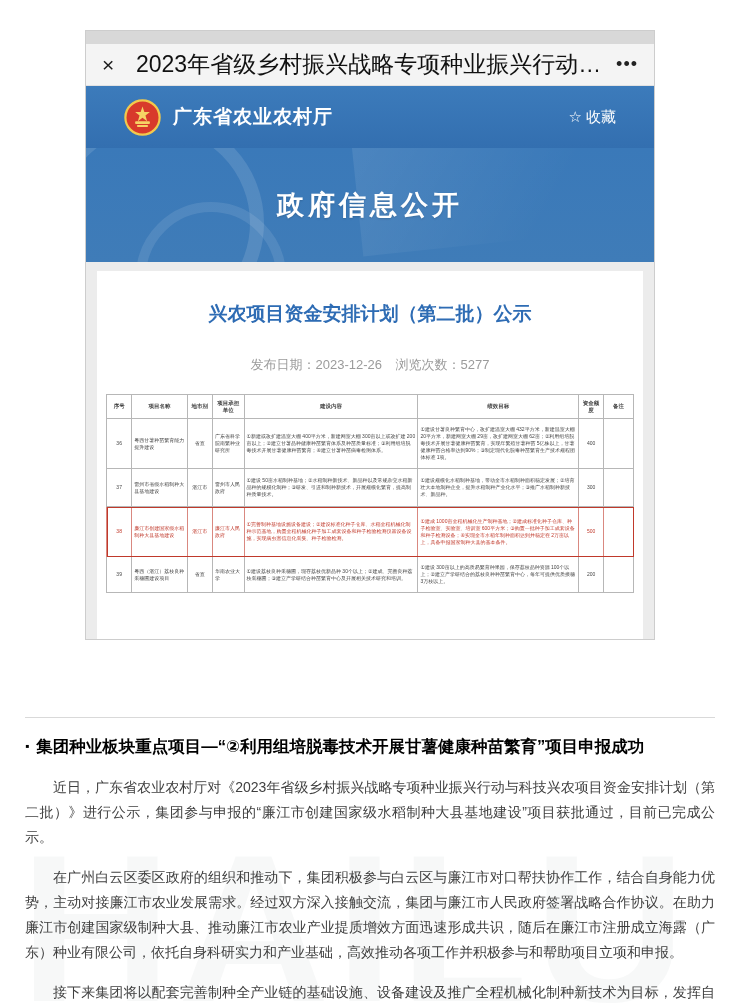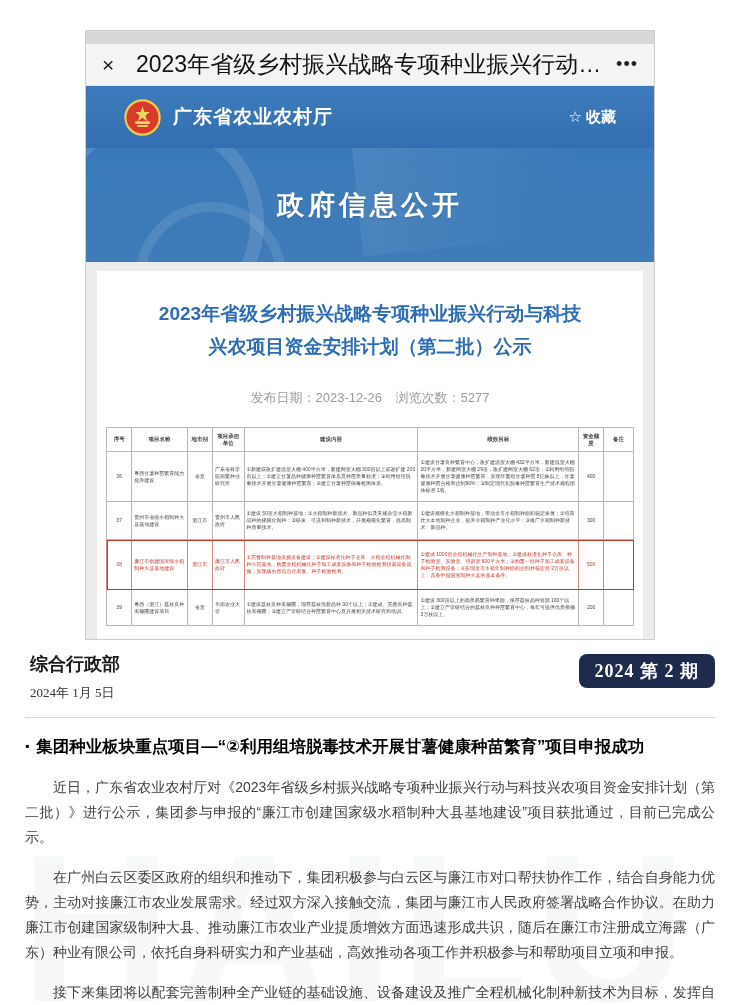--- a/index.html
+++ b/index.html
@@ -18,21 +18,21 @@
     border-bottom:1px solid #e2e2e2; }
   .close-x { font-size:21px; color:#1a1a1a; width:34px; cursor:pointer; }
   .tb-title { flex:1; text-align:center; font-size:23px; color:#111; white-space:nowrap;
     overflow:hidden; }
   .tb-menu { width:40px; text-align:right; font-size:18px; color:#222; letter-spacing:1px; cursor:pointer; }
 
   .govbar { height:62px; background:linear-gradient(180deg,#3c7bbb 0%,#336fb0 100%);
     display:flex; align-items:center; padding:0 38px; }
   .emblem { width:37px; height:37px; margin-right:12px; flex:none; }
   .agency { color:#fff; font-size:19px; font-weight:bold; flex:1; letter-spacing:1px; }
-  .fav { color:#fff; font-size:15px; cursor:pointer;font-weight:bold; }
+  .fav { color:#fff; font-size:15px; cursor:pointer; }
   .fav .star { font-size:15px; margin-right:4px; }
 
   .banner { position:relative; height:114px; background:linear-gradient(180deg,#3a79b9,#3f7cb8);
     display:flex; align-items:center; justify-content:center; overflow:hidden;text-align:right; }
   .banner::before { content:""; position:absolute; left:-40px; bottom:-70px; width:190px; height:190px;
     border-radius:50%; border:14px solid rgba(255,255,255,0.12); }
   .banner::after { content:""; position:absolute; left:50px; bottom:-90px; width:130px; height:130px;
     border-radius:50%; border:10px solid rgba(255,255,255,0.10); }
   .banner-deco { position:absolute; right:-60px; top:-70px; width:360px; height:160px;
     background:linear-gradient(125deg, rgba(255,255,255,0.10), rgba(255,255,255,0) 60%);
@@ -106,21 +106,20 @@
     </div>
 
     <div class="banner">
       <div class="banner-deco"></div>
       <div class="banner-title">政府信息公开</div>
     </div>
 
     <div class="shot-content">
       <div class="card">
         <div class="doc-title">
-          <div>2023年省级乡村振兴战略专项种业振兴行动与科技</div>
           <div>兴农项目资金安排计划（第二批）公示</div>
         </div>
         <div class="doc-meta">
           <span>发布日期：2023-12-26</span>
           <span>浏览次数：5277</span>
         </div>
 
         <div class="tablewrap">
           <table class="datatable">
             <colgroup>
@@ -186,25 +185,20 @@
                 <td>200</td>
                 <td></td>
               </tr>
             </tbody>
           </table>
         </div>
       </div>
     </div>
   </div>
 
-  <div class="issue-row">
-    <div class="dept">综合行政部</div>
-    <div class="issue-date">2024年 1月 5日</div>
-    <div class="badge">2024 第 2 期</div>
-  </div>
 
   <div class="divider"></div>
 
   <div class="post">
     <div class="headline">
       <span class="bullet">▪</span><span>集团种业板块重点项目—“②利用组培脱毒技术开展甘薯健康种苗繁育”项目申报成功</span>
     </div>
     <p>近日，广东省农业农村厅对《2023年省级乡村振兴战略专项种业振兴行动与科技兴农项目资金安排计划（第二批）》进行公示，集团参与申报的“廉江市创建国家级水稻制种大县基地建设”项目获批通过，目前已完成公示。</p>
     <p>在广州白云区委区政府的组织和推动下，集团积极参与白云区与廉江市对口帮扶协作工作，结合自身能力优势，主动对接廉江市农业发展需求。经过双方深入接触交流，集团与廉江市人民政府签署战略合作协议。在助力廉江市创建国家级制种大县、推动廉江市农业产业提质增效方面迅速形成共识，随后在廉江市注册成立海露（广东）种业有限公司，依托自身科研实力和产业基础，高效推动各项工作并积极参与和帮助项目立项和申报。</p>
     <p>接下来集团将以配套完善制种全产业链的基础设施、设备建设及推广全程机械化制种新技术为目标，发挥自身科研工作优势，在项目运作过程中，承担起建设标准化种子仓库、制种基地全场机械化管理、水稻制种基地病虫害信息化采集、种子检验检测等工作，为廉江市农业产业增效、农民增收、推进农业高质量发展提供有力的良种支撑。</p>

